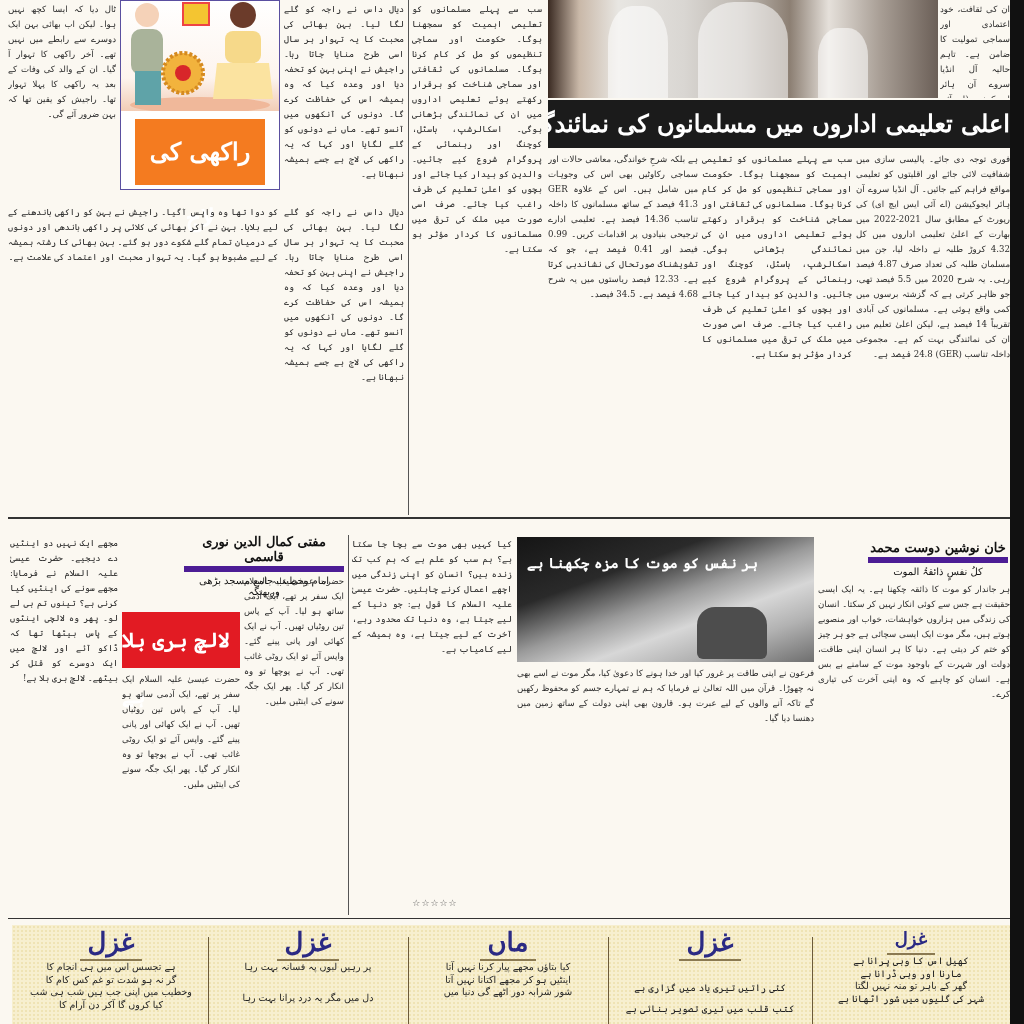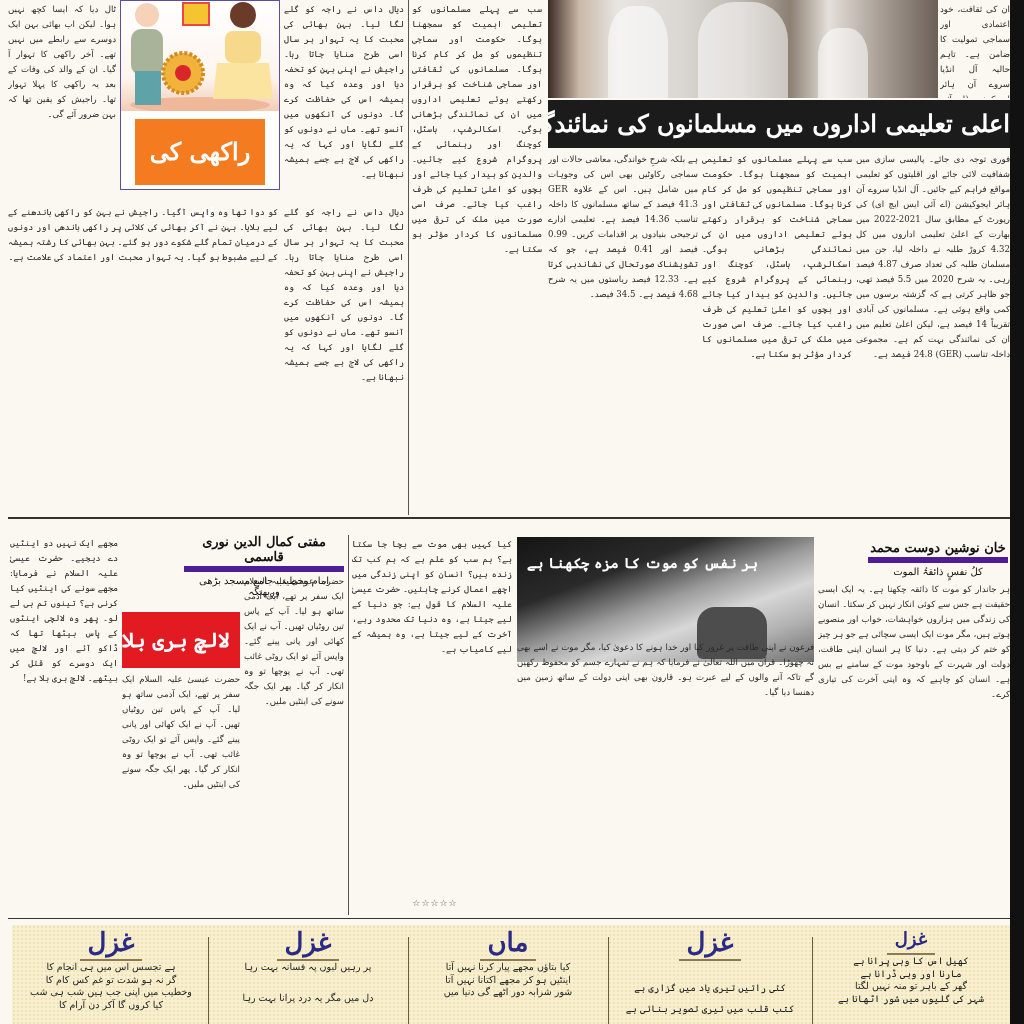--- a/index.html
+++ b/index.html
@@ -81,21 +81,21 @@
   <div class="byline" style="left:868px;top:540px;width:140px;">
     <div class="name">خان نوشین دوست محمد</div>
     <div class="sub">کلُ نفسٍ ذائقۃُ الموت</div>
   </div>
   <div class="col" style="left:818px;top:582px;width:192px;height:335px;">ہر جاندار کو موت کا ذائقہ چکھنا ہے۔ یہ ایک ایسی حقیقت ہے جس سے کوئی انکار نہیں کر سکتا۔ انسان کی زندگی میں ہزاروں خواہشات، خواب اور منصوبے ہوتے ہیں، مگر موت ایک ایسی سچائی ہے جو ہر چیز کو ختم کر دیتی ہے۔ دنیا کا ہر انسان اپنی طاقت، دولت اور شہرت کے باوجود موت کے سامنے بے بس ہے۔ انسان کو چاہیے کہ وہ اپنی آخرت کی تیاری کرے۔</div>
 
   <div class="death-photo">
     <div class="death-caption">ہر نفس کو موت کا مزہ چکھنا ہے</div>
     <div class="hand"></div>
   </div>
-  <div class="col" style="left:517px;top:640px;width:297px;height:250px;">فرعون نے اپنی طاقت پر غرور کیا اور خدا ہونے کا دعویٰ کیا، مگر موت نے اسے بھی نہ چھوڑا۔ قرآن میں اللہ تعالیٰ نے فرمایا کہ ہم نے تمہارے جسم کو محفوظ رکھیں گے تاکہ آنے والوں کے لیے عبرت ہو۔ قارون بھی اپنی دولت کے ساتھ زمین میں دھنسا دیا گیا۔</div>
+  <div class="col" style="left:517px;top:666px;width:297px;height:250px;">فرعون نے اپنی طاقت پر غرور کیا اور خدا ہونے کا دعویٰ کیا، مگر موت نے اسے بھی نہ چھوڑا۔ قرآن میں اللہ تعالیٰ نے فرمایا کہ ہم نے تمہارے جسم کو محفوظ رکھیں گے تاکہ آنے والوں کے لیے عبرت ہو۔ قارون بھی اپنی دولت کے ساتھ زمین میں دھنسا دیا گیا۔</div>
   <div class="col" style="left:352px;top:537px;width:160px;height:360px;">کیا کہیں بھی موت سے بچا جا سکتا ہے؟ ہم سب کو علم ہے کہ ہم کب تک زندہ ہیں؟ انسان کو اپنی زندگی میں اچھے اعمال کرنے چاہئیں۔ حضرت عیسیٰ علیہ السلام کا قول ہے: جو دنیا کے لیے جیتا ہے، وہ دنیا تک محدود رہے، آخرت کے لیے جیتا ہے، وہ ہمیشہ کے لیے کامیاب ہے۔</div>
   <div class="stars">☆☆☆☆☆</div>
 
   <div class="vrule" style="left:348px;top:535px;height:380px;"></div>
 
   <div class="byline" style="left:184px;top:534px;width:160px;">
     <div class="name">مفتی کمال الدین نوری قاسمی</div>
     <div class="sub">امام وخطیب جامع مسجد بڑھی وربھنگہ</div>
   </div>
   <div class="lalach">لالچ بری بلا ہے</div>

